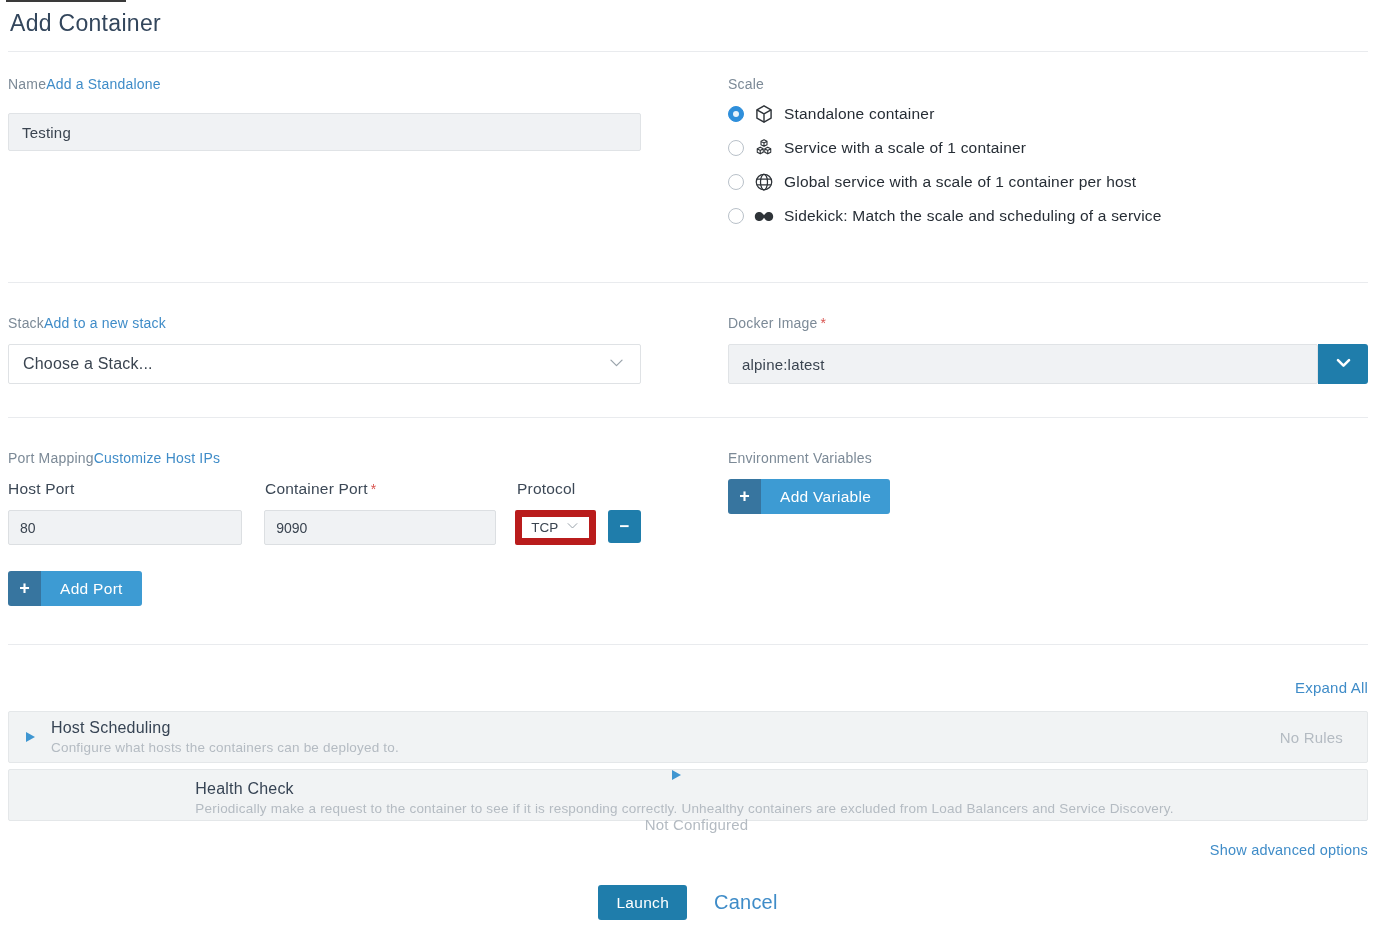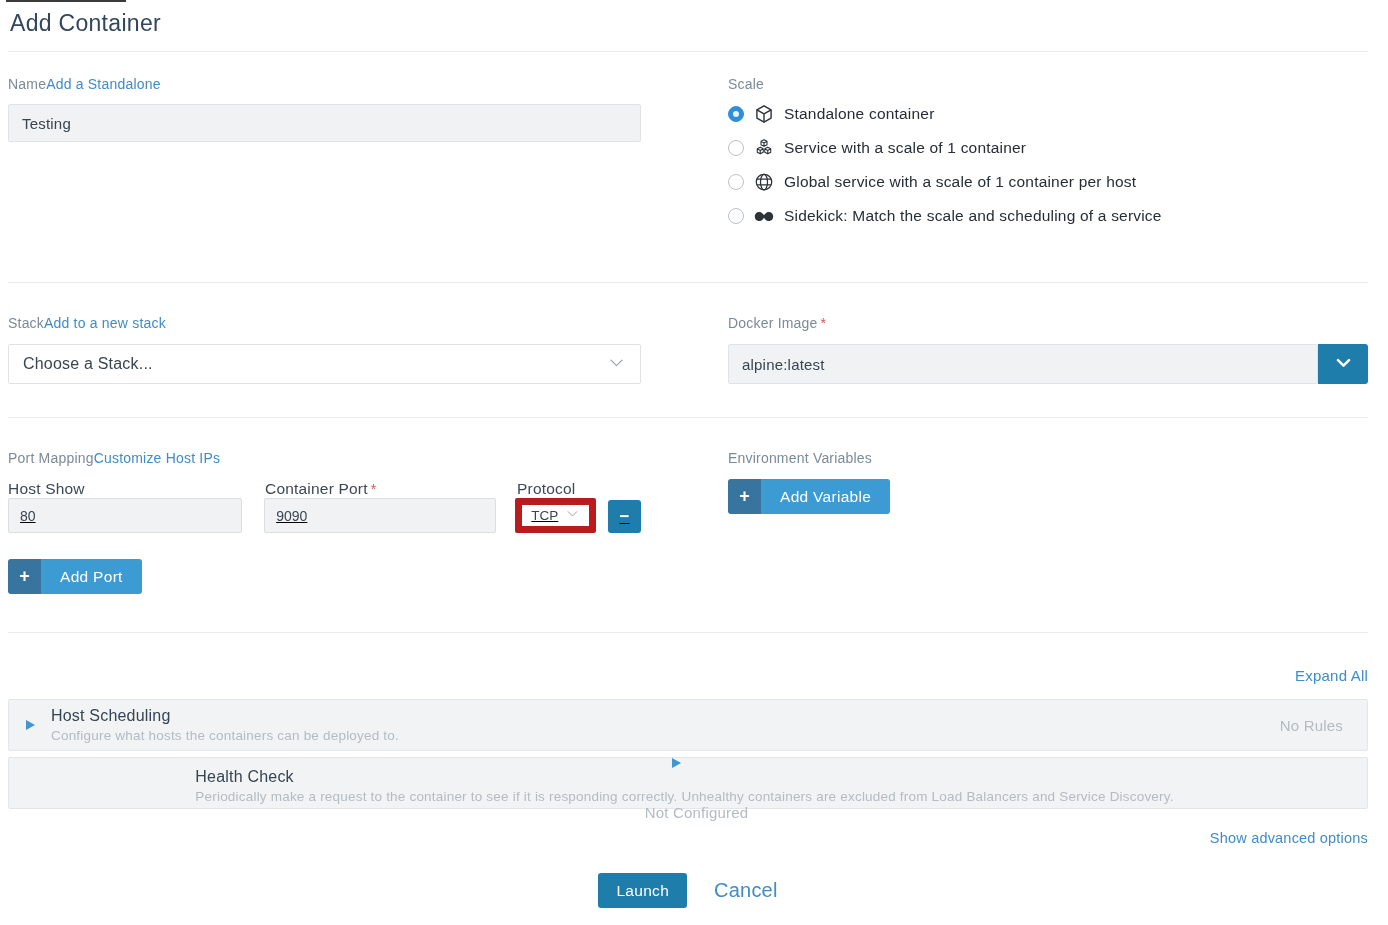--- a/index.html
+++ b/index.html
@@ -14,21 +14,21 @@
 
   .sec1 { padding: 24px 0 44px 0; }
   .sec2 { padding: 32px 0 33px 0; }
   .sec3 { padding: 32px 0 38px 0; }
 
   .label-row { display: flex; justify-content: flex-start; align-items: baseline; height: 17px; }
   .section-label { font-size: 14px; color: #7c8a97; letter-spacing: .2px; }
   .link { font-size: 14px; color: #3f8cc8; text-decoration: none; cursor: pointer; letter-spacing: .2px; }
   .req { color: #d9534f; margin-left: 3px; font-size: 14px; }
 
-  .text-input { display: block; width: 100%; height: 38px; margin-top: 11px; background: #f0f2f4;
+  .text-input { display: block; width: 100%; height: 38px; margin-top: 20px; background: #f0f2f4;
     border: 1px solid #e0e3e6; border-radius: 2px; padding: 0 13px; font-size: 15px; color: #3a4450;
     font-family: inherit; letter-spacing: .2px; }
 
   
   .radio-list { margin-top: 9px; }
   .radio-row { display: flex; align-items: center; height: 24px; margin-bottom: 10px; cursor: pointer; }
   .radio { width: 16px; height: 16px; border-radius: 50%; background: #fff; border: 1px solid #b9c1c9;
     display: inline-flex; align-items: center; justify-content: center; flex: 0 0 16px; }
   .radio.selected { background: #2f8fdb; border-color: #2f8fdb; }
   .radio.selected .dot { width: 6px; height: 6px; border-radius: 50%; background: #e8f3fb; }
@@ -42,21 +42,21 @@
     display: inline-flex; align-items: center; justify-content: center; cursor: pointer; }
 
   .select-box { display: flex; margin-top: 12px; height: 40px; background: #fff; border: 1px solid #dfe2e5;
     border-radius: 2px; align-items: center; justify-content: space-between; padding: 0 14px; cursor: pointer; }
   .select-box .sel-text { font-size: 16px; color: #3a4450; letter-spacing: .2px; }
 
   
   .port-labels { display: flex; margin-top: 13px; }
   .pl-host { width: 257px; } .pl-cont { width: 252px; }
   .field-label { font-size: 15.5px; color: #3c4856; letter-spacing: .2px; }
-  .port-inputs { display: flex; align-items: flex-end; text-decoration: underline; }
+  .port-inputs { display: flex; margin-top: 12px; align-items: flex-start; }
   .port-input { width: 235px; height: 35px; background: #f0f2f4; border: 1px solid #dcdfe2; border-radius: 2px;
     padding: 0 11px; font-size: 14px; color: #3a4450; font-family: inherit; }
   .port-input.cont { width: 233px; margin-left: 22px; }
   .proto-select { width: 81px; height: 35px; margin-left: 19px; background: #fff; border: 7px solid #b91c1c;
     border-radius: 2px; display: flex; align-items: center; justify-content: space-between; padding: 0 9px; cursor: pointer; }
   .proto-select .sel-text { font-size: 13.5px; color: #3a4450; }
   .minus-btn { width: 33px; height: 33px; margin-left: 12px; background: #1f7dab; color: #fff; border: none;
     border-radius: 3px; font-size: 17px; font-weight: bold; cursor: pointer; line-height: 1; }
 
   .composite-btn { display: inline-flex; height: 35px; border: none; padding: 0; border-radius: 3px;
@@ -200,21 +200,21 @@
 
   <hr class="divider">
 
   <div class="grid2 sec3">
     <div>
       <div class="label-row">
         <span class="section-label">Port Mapping</span>
         <a class="link">Customize Host IPs</a>
       </div>
       <div class="port-labels">
-        <span class="field-label pl-host">Host Show</span>
+        <span class="field-label pl-host">Host Port</span>
         <span class="field-label pl-cont"><span>Container Port</span><span class="req">*</span></span>
         <span class="field-label">Protocol</span>
       </div>
       <div class="port-inputs">
         <input class="port-input" value="80" style="">
         <input class="port-input cont" value="9090" style="">
         <div class="proto-select">
           <span class="sel-text">TCP</span>
           <span>
             <svg viewBox="0 0 24 24" width="15" height="15">

